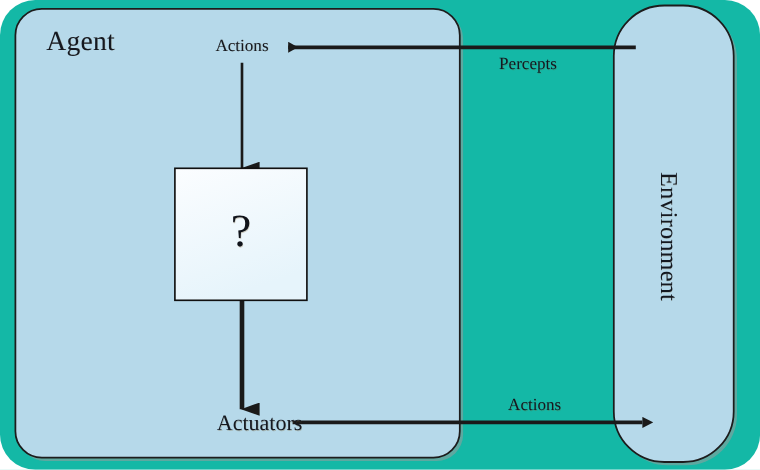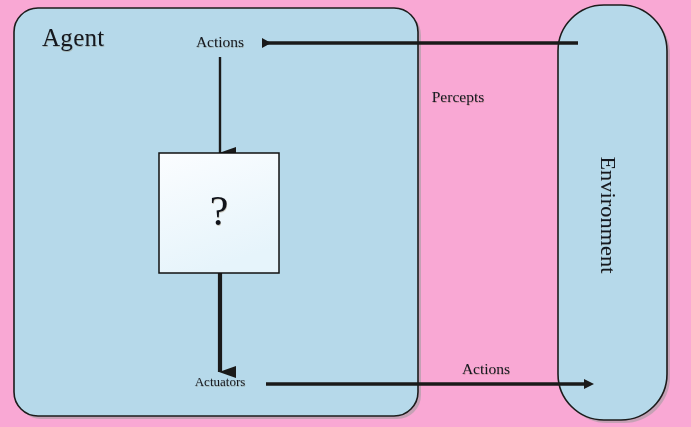--- a/index.html
+++ b/index.html
@@ -7,22 +7,23 @@
     padding: 0;
     background: #ffffff;
   }
   body {
     font-family: "Liberation Serif", "DejaVu Serif", serif;
   }
   #diagram-root {
     position: relative;
     width: 691px;
     height: 427px;
-    background: #f9a8d4;
+    background: #14b8a6;
     overflow: hidden;
+    border-radius: 32px;
   }
   #diagram-svg {
     position: absolute;
     left: 0;
     top: 0;
   }
   .lbl {
     position: absolute;
     color: #141820;
     white-space: nowrap;
@@ -34,31 +35,30 @@
     font-size: 25px;
     letter-spacing: 0.3px;
   }
   #sensors-label {
     left: 220px;
     top: 33px;
     font-size: 15.5px;
     transform: translateX(-50%);
   }
   #actuators-label {
-    left: 220px;
+    left: 236px;
     top: 374px;
-    font-size: 13px;
+    font-size: 20px;
     transform: translateX(-50%);
   }
   #percepts-label {
-    left: 458px;
+    left: 480px;
     top: 50px;
     font-size: 15.5px;
     transform: translateX(-50%);
-    margin-top: 38px;
   }
   #actions-label {
     left: 486px;
     top: 360px;
     font-size: 15.5px;
     transform: translateX(-50%);
     font-family: Liberation Serif, serif;
   }
   #environment-label {
     left: 608px;

